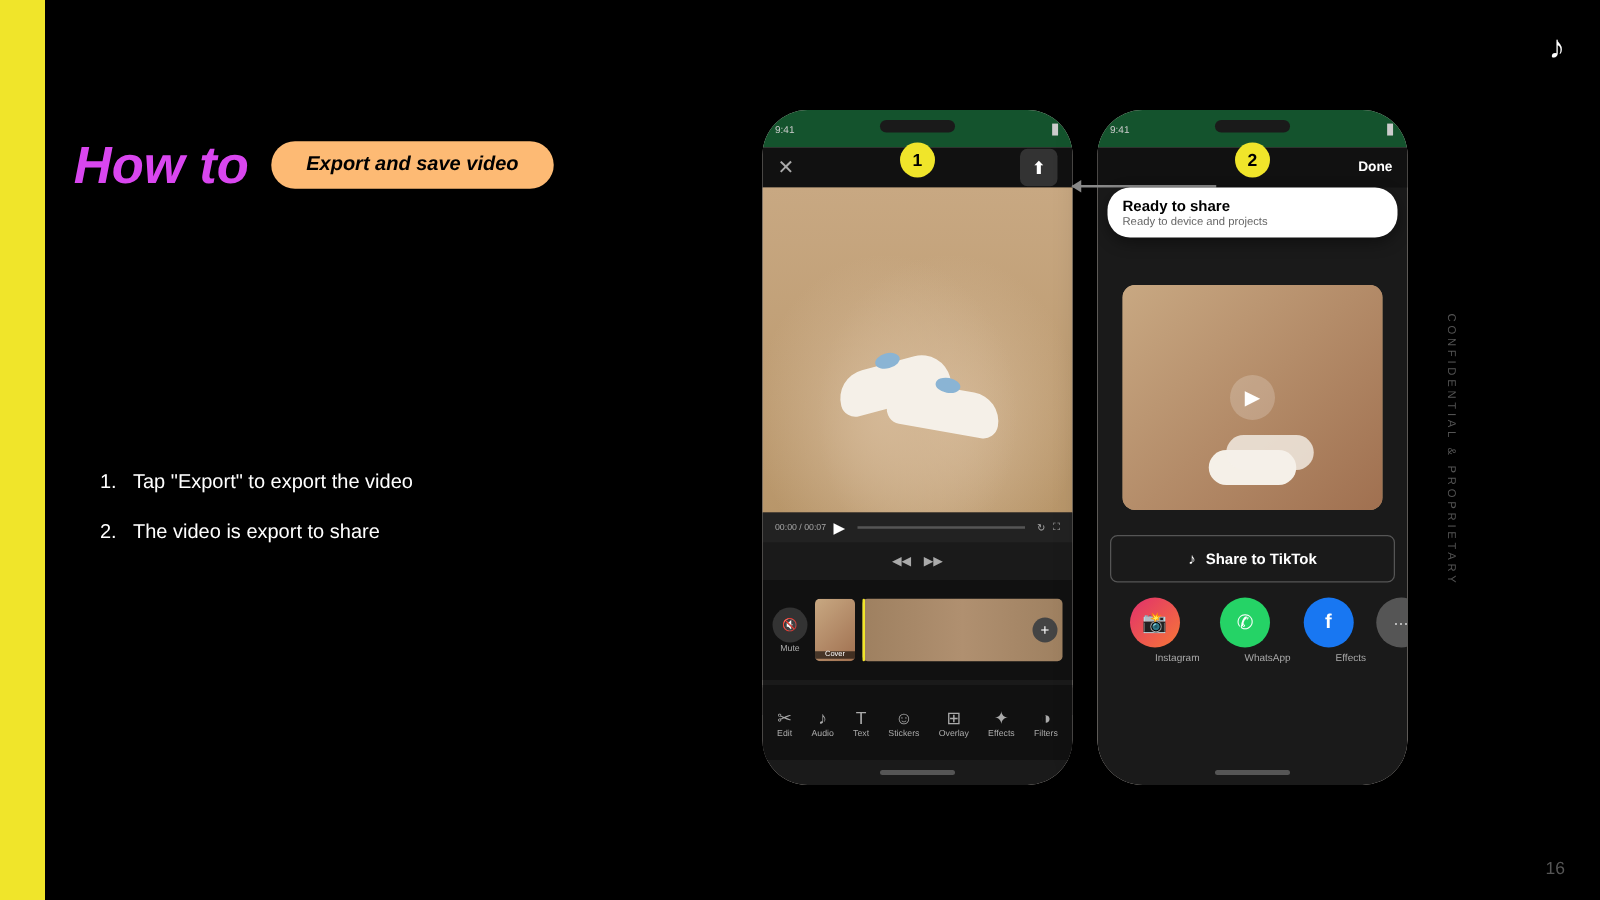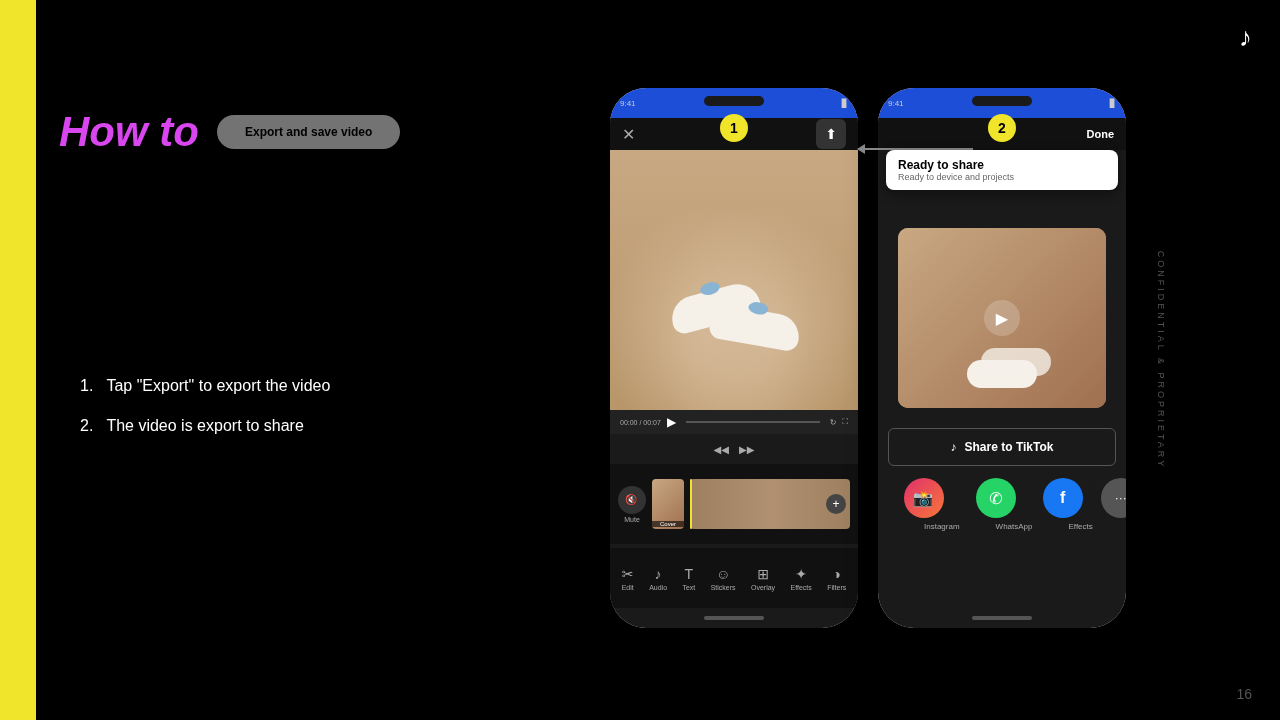--- a/index.html
+++ b/index.html
@@ -56,27 +56,28 @@
     }
 
     .how-to-text {
       color: #d946ef;
       font-size: 42px;
       font-weight: 700;
       font-style: italic;
     }
 
     .export-badge {
-      background: #737373;
+      background: #fdba74;
       border-radius: 30px;
       padding: 10px 28px;
-      font-size: 12px;
+      font-size: 16px;
       font-weight: 700;
       color: #000;
       white-space: nowrap;
+      font-style: italic;
     }
 
     
     .steps-list {
       position: absolute;
       top: 370px;
       left: 80px;
       color: white;
       font-size: 16px;
       line-height: 2;
@@ -151,21 +152,21 @@
     }
 
     .phone-2 {
       width: 248px;
       height: 540px;
     }
 
     
     .phone-notch-bar {
       height: 30px;
-      background: #1d4ed8;
+      background: #14532d;
       display: flex;
       align-items: center;
       justify-content: center;
       position: relative;
     }
 
     .phone-notch {
       width: 60px;
       height: 10px;
       background: #1a1a1a;
@@ -500,21 +501,21 @@
       font-size: 11px;
       font-weight: 600;
     }
 
     .ready-to-share-popup {
       position: absolute;
       top: 32px;
       left: 8px;
       right: 8px;
       background: white;
-      border-radius: 8px;
+      border-radius: 18px;
       padding: 8px 12px;
       z-index: 10;
       box-shadow: 0 4px 12px rgba(0,0,0,0.4);
     }
 
     .ready-title {
       font-size: 12px;
       font-weight: 700;
       color: #000;
     }

